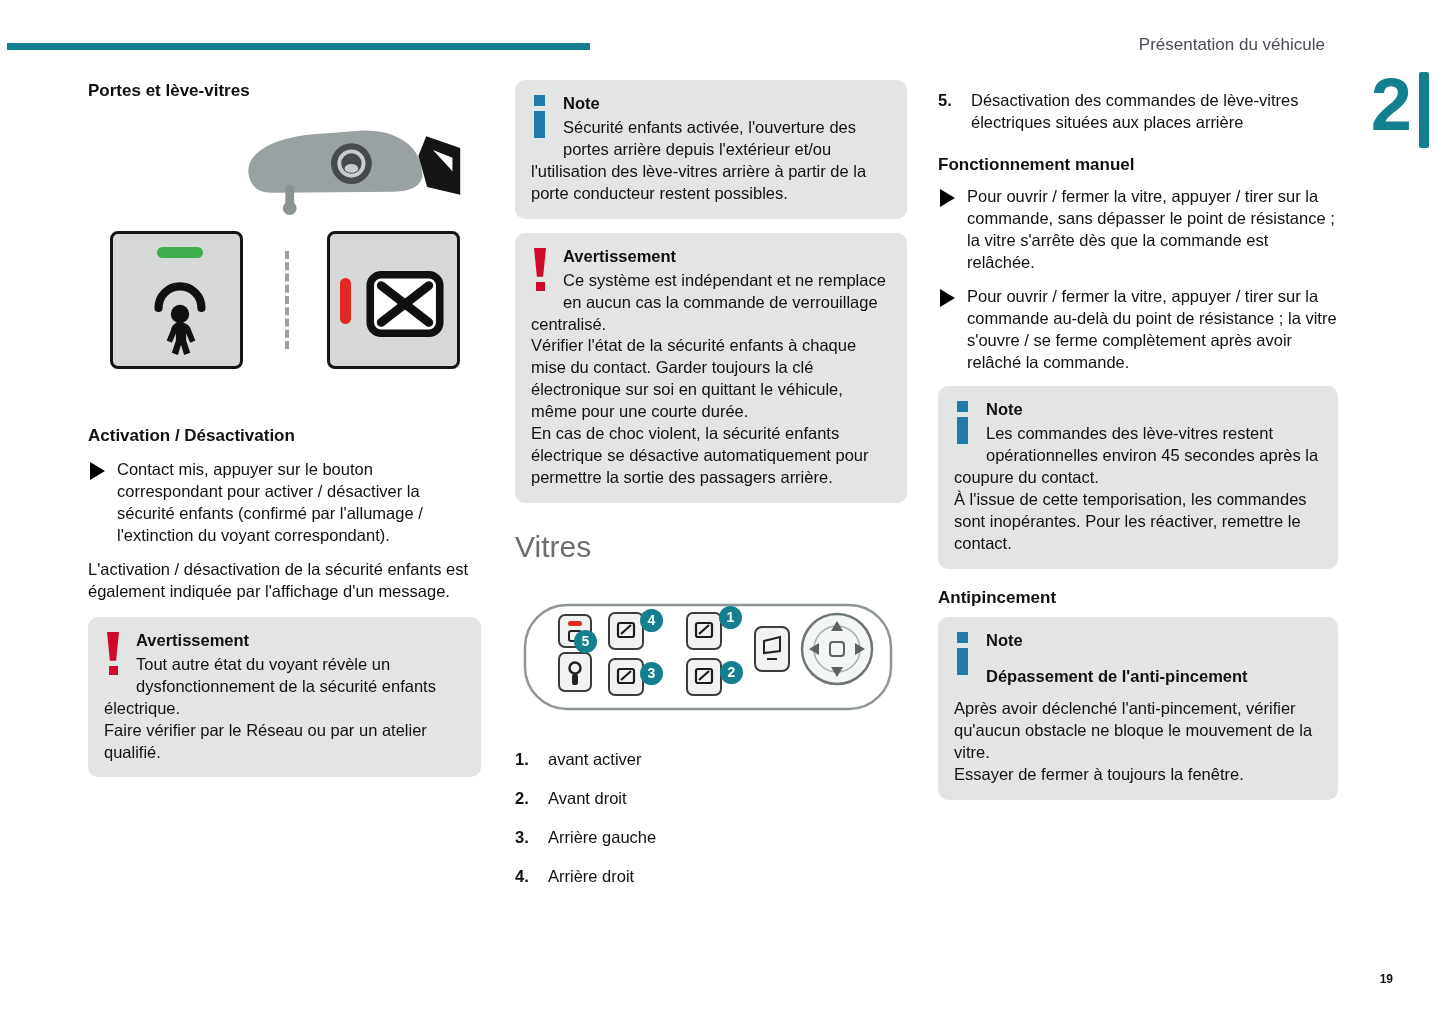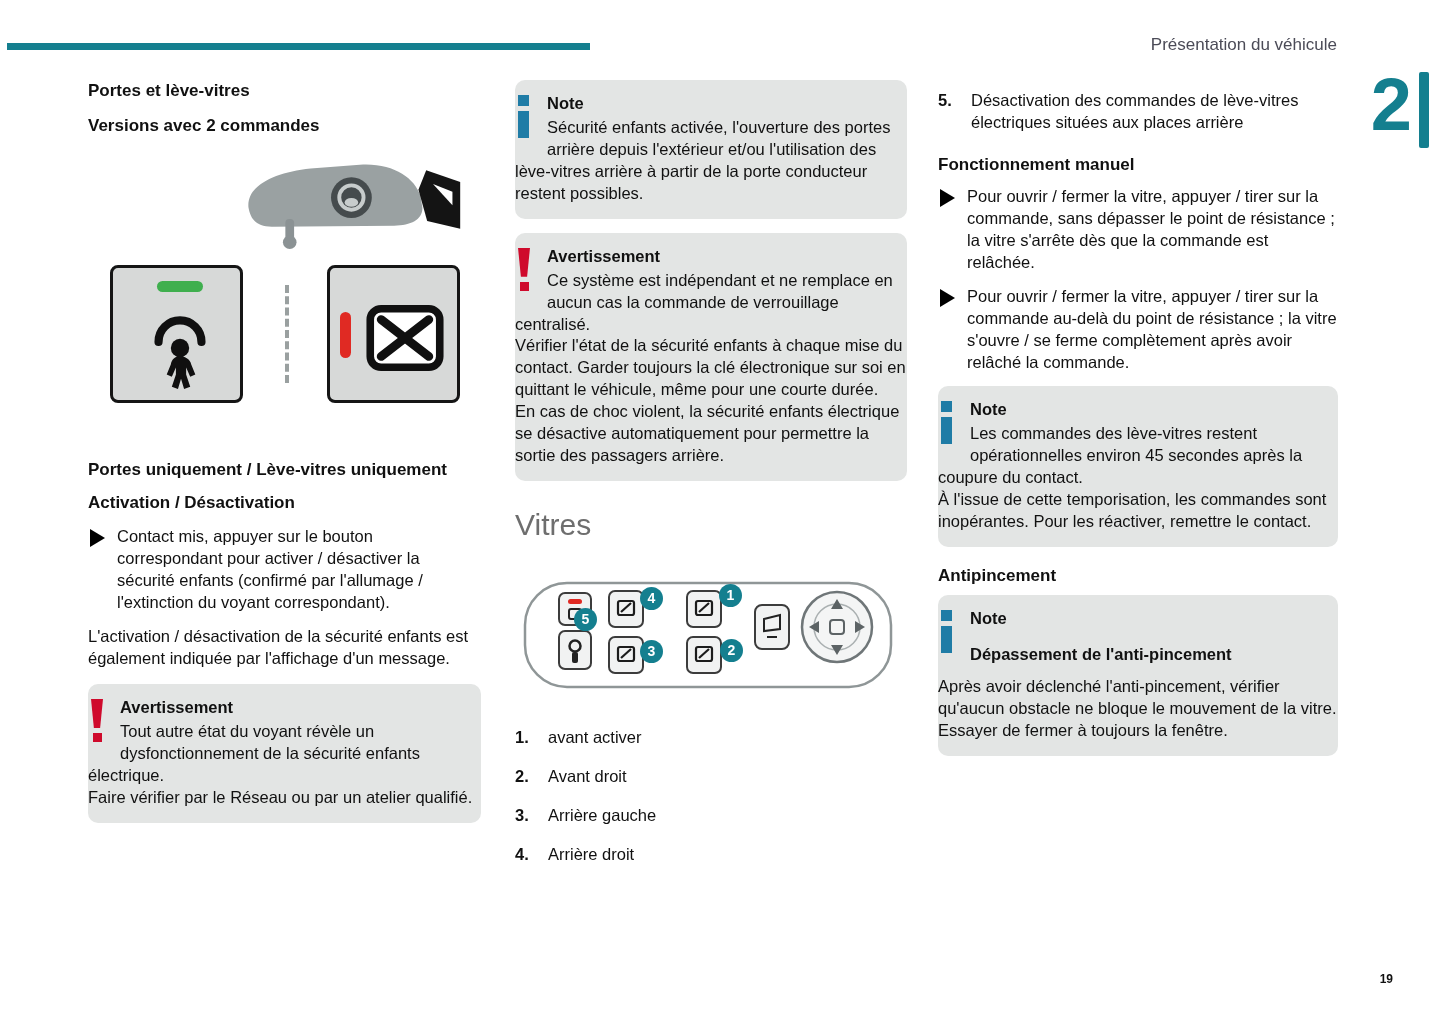--- a/index.html
+++ b/index.html
@@ -5,37 +5,37 @@
   * { margin:0; padding:0; box-sizing:border-box; }
   html,body { width:1445px; height:1018px; }
   body {
     font-family:"Liberation Sans","DejaVu Sans",sans-serif;
     background:#ffffff; color:#111; font-size:16.5px; line-height:1.33;
   }
   .page { position:relative; width:1445px; height:1018px; background:#fff; overflow:hidden; }
 
   
   .top-bar { position:absolute; left:7px; top:43px; width:583px; height:7px; background:var(--accent-teal,#147f8f); }
-  .header-title { position:absolute; top:34px; right:108px; font-size:17px; color:#4b4b57; }
+  .header-title { position:absolute; top:34px; right:120px; font-size:17px; color:#4b4b57; }
   .chapter { position:absolute; top:72px; right:16px; display:flex; align-items:flex-start; }
   .chapter-num { color:var(--accent-teal,#147f8f); font-size:74px; font-weight:bold; line-height:0.88; letter-spacing:-2px; }
   .chapter-bar { width:10px; height:76px; background:var(--accent-teal,#147f8f); margin-left:9px; border-radius:2px; }
   .page-number { position:absolute; right:52px; bottom:30px; font-weight:bold; font-size:12px; }
 
   
   .col { position:absolute; top:80px; }
   .col1 { left:88px; width:393px; }
   .col2 { left:515px; width:392px; }
   .col3 { left:938px; width:400px; top:88px; }
 
   .h-bold { font-size:17px; font-weight:bold; margin:0 0 12px; }
   .para { margin:0 0 14px; white-space:pre-line; }
 
   
-  .box { background:var(--box-gray,#e3e5e4); border-radius:10px; padding:12px 0 14px; margin:0 0 14px; overflow:hidden; }
+  .box { background:var(--box-gray,#e3e5e4); border-radius:10px; padding:12px 16px 14px; margin:0 0 14px; overflow:hidden; }
   .box-icon { float:left; width:20px; height:46px; margin:2px 12px 4px 0; position:relative; }
   .icon-i-dot  { position:absolute; top:1px;  left:3px; width:11px; height:11px; background:var(--note-blue,#1f7ca6); }
   .icon-i-bar  { position:absolute; top:17px; left:3px; width:11px; height:27px; background:var(--note-blue,#1f7ca6); }
   .icon-ex-bar { position:absolute; top:1px;  left:3px; width:12px; height:29px; background:var(--warning-red,#cf0a2c); clip-path:polygon(0 0,100% 0,76% 100%,24% 100%); }
   .icon-ex-dot { position:absolute; top:35px; left:5px; width:9px;  height:9px;  background:var(--warning-red,#cf0a2c); }
   .box-title { font-weight:bold; font-size:16.5px; padding-top:1px; }
   .box-subtitle { font-weight:bold; margin:14px 0 10px; }
   .box-body { margin-top:2px; white-space:pre-line; }
 
   
@@ -79,21 +79,20 @@
   <div class="top-bar"></div>
   <div class="header-title">Présentation du véhicule</div>
   <div class="chapter">
     <span class="chapter-num">2</span>
     <span class="chapter-bar"></span>
   </div>
   <div class="page-number">19</div>
 
   <div class="col col1">
     <h2 class="h-bold">Portes et lève-vitres</h2>
-    <h3 class="h-bold">Versions avec 2 commandes</h3>
 
     <div class="illus1">
       <svg class="fob-svg" viewBox="0 0 250 105">
         <path d="M22,60 C20,38 48,24 86,20 L140,16 C172,15 193,30 199,48 L201,60 C202,72 190,79 172,79 L46,80 C30,80 24,72 22,60 Z" fill="#9aa1a2"></path>
         <rect x="60" y="72" width="9" height="22" rx="4" fill="#8b9294"></rect>
         <circle cx="64.5" cy="96" r="7" fill="#8b9294"></circle>
         <circle cx="128" cy="50" r="21" fill="#454b4d"></circle>
         <circle cx="128" cy="50" r="12.5" fill="none" stroke="#c7cccc" stroke-width="4"></circle>
         <ellipse cx="128" cy="55" rx="7" ry="4.5" fill="#c7cccc"></ellipse>
         <path d="M205,22 L240,34 L240,82 L206,74 L197,42 Z" fill="#141414"></path>
@@ -112,21 +111,20 @@
         <div class="panel-btn">
           <div class="pill-red"></div>
           <svg class="window-x-icon" viewBox="0 0 80 70">
             <rect x="8" y="8" width="64" height="54" rx="10" fill="#ffffff" stroke="#101010" stroke-width="7"></rect>
             <path d="M18 18 L62 52 M62 18 L18 52" stroke="#101010" stroke-width="8" stroke-linecap="round"></path>
           </svg>
         </div>
       </div>
     </div>
 
-    <h3 class="h-bold" style="margin-bottom:10px">Portes uniquement / Lève-vitres uniquement</h3>
     <h3 class="h-bold">Activation / Désactivation</h3>
 
     <div class="bullet">
       <span class="bullet-marker"></span>
       <span class="bullet-text">Contact mis, appuyer sur le bouton correspondant pour activer / désactiver la sécurité enfants (confirmé par l'allumage / l'extinction du voyant correspondant).</span>
     </div>
 
     <p class="para">L'activation / désactivation de la sécurité enfants est également indiquée par l'affichage d'un message.</p>
 
     <div class="box">

